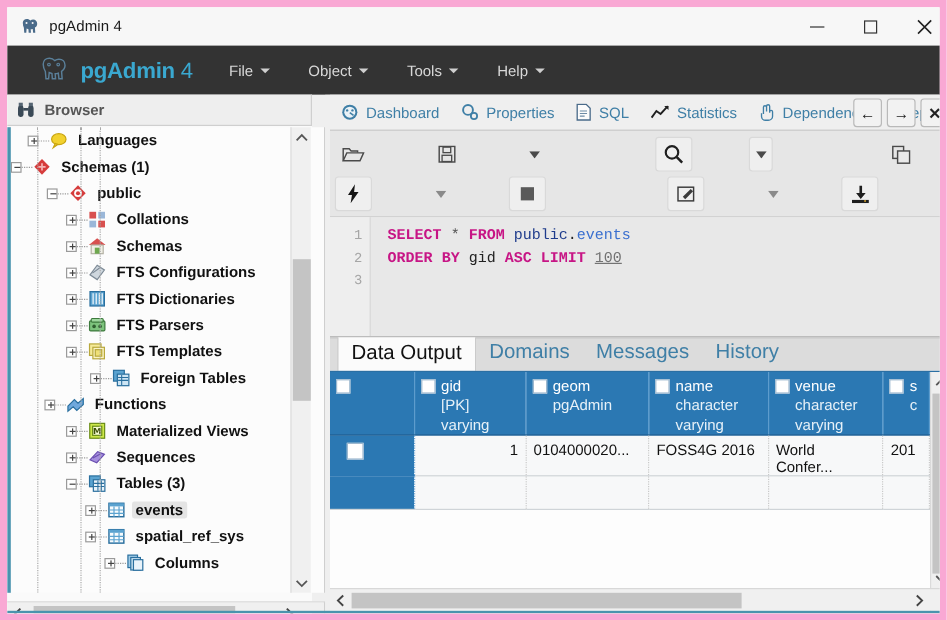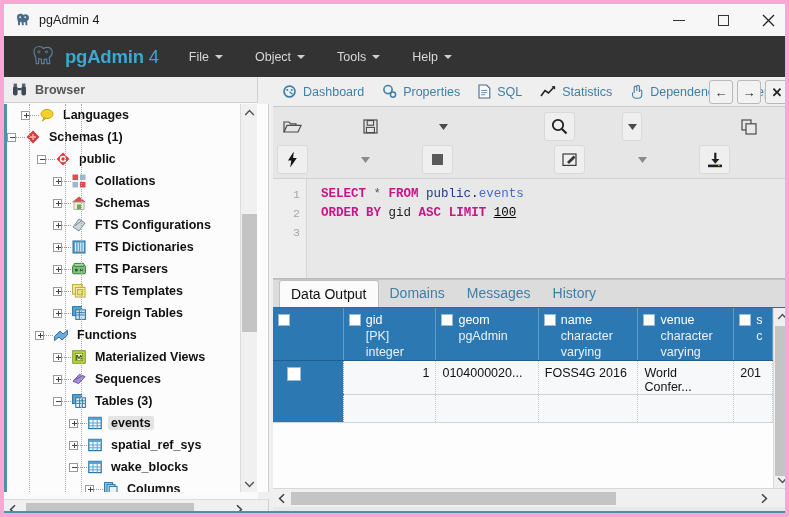--- a/index.html
+++ b/index.html
@@ -7,21 +7,21 @@
     width: 789px; height: 517px;
     font-family: "Liberation Sans", sans-serif;
     overflow: hidden;
     background: #ffffff;
   }
 
   
   #app-window {
     position: relative;
     width: 789px; height: 517px;
-    border: 4px solid #f9a8d4;
+    border: 6px solid #f9a8d4;
     background: #ffffff;
     overflow: hidden;
   }
 
   
   #title-bar {
     position: absolute; left: 0; top: 0; width: 787px; height: 32px;
     background: #f7f7f7;
     display: flex; align-items: center;
   }
@@ -218,31 +218,31 @@
   }
   #code {
     flex: 1; padding: 6px 0 0 14px;
     font-family: "Liberation Mono", monospace; font-size: 12.5px;
   }
   #code .ln { height: 19px; line-height: 19px; white-space: pre; }
   .kw  { color: #c71585; font-weight: bold; }
   .ident { color: #1f3c8c; }
   .dotid { color: #3a6fcf; }
   .plain { color: #222; }
-  .numlit { color: #000000; text-decoration: underline; }
+  .numlit { color: #737373; text-decoration: underline; }
   .star { color: #555; }
 
   
   #out-tabs {
     height: 28px; background: #dcdcdc;
     display:flex; align-items: flex-end; padding-left: 6px;
     border-top: 1px solid #c2c2c2;
   }
   .out-tab {
-    font-size: 14px; color: #3f7fa6; padding: 5px 11px 6px 11px;
+    font-size: 17px; color: #3f7fa6; padding: 5px 11px 6px 11px;
   }
   .out-tab.active {
     background: #fbfbfb; color: #111;
     border: 1px solid #c0c0c0; border-bottom: none;
     border-radius: 3px 3px 0 0;
     margin-bottom: -1px;
   }
 
   
   #grid-area {
@@ -461,21 +461,21 @@
             <div class="tnode" style="padding-left: 46px;">
               <span class="tgl plus"></span>
               <span class="dots"></span>
               <span class="ni"><svg width="16" height="16" viewBox="0 0 16 16">
                   <rect x="1.6" y="1.6" width="9.6" height="9.6" fill="#f5ea9a" stroke="#b8a83c"></rect>
                   <rect x="4.4" y="4.4" width="9.6" height="9.6" fill="#faf3c4" stroke="#b8a83c"></rect>
                   <rect x="6.4" y="6.4" width="5.4" height="5.4" fill="#efe077" stroke="#b8a83c"></rect>
                 </svg></span>
               <span class="lbl">FTS Templates</span>
             </div>
-            <div class="tnode" style="padding-left: 46px;">
+            <div class="tnode" style="padding-left: 46px; margin-left: 20px;">
               <span class="tgl plus"></span>
               <span class="dots"></span>
               <span class="ni"><svg width="16" height="16" viewBox="0 0 16 16">
                   <rect x="1.6" y="1.6" width="9" height="9" fill="#5ba3d0" stroke="#2a6f9e"></rect>
                   <rect x="4.8" y="4.8" width="9.6" height="9.6" fill="#cde5f4" stroke="#2a6f9e"></rect>
                   <path d="M5.4 7.6h8.4M5.4 10h8.4M8.4 5.4v8.4" stroke="#2a6f9e" stroke-width=".9"></path>
                 </svg></span>
               <span class="lbl">Foreign Tables</span>
             </div>
             <div class="tnode" style="padding-left: 28px;">
@@ -527,30 +527,20 @@
             </div>
             <div class="tnode" style="padding-left: 62px;">
               <span class="tgl plus"></span>
               <span class="dots"></span>
               <span class="ni"><svg width="16" height="16" viewBox="0 0 16 16">
                   <rect x="1.8" y="2.4" width="12.4" height="11.2" fill="#f7fbfd" stroke="#2a6f9e" stroke-width="1.2"></rect>
                   <rect x="1.8" y="2.4" width="12.4" height="2.6" fill="#5ba3d0"></rect>
                   <path d="M1.8 8h12.4M1.8 10.8h12.4M6 5v8.6M10.2 5v8.6" stroke="#5ba3d0" stroke-width="1"></path>
                 </svg></span>
               <span class="lbl">spatial_ref_sys</span>
-            </div>
-            <div class="tnode" style="padding-left: 62px;">
-              <span class="tgl"></span>
-              <span class="dots"></span>
-              <span class="ni"><svg width="16" height="16" viewBox="0 0 16 16">
-                  <rect x="1.8" y="2.4" width="12.4" height="11.2" fill="#f7fbfd" stroke="#2a6f9e" stroke-width="1.2"></rect>
-                  <rect x="1.8" y="2.4" width="12.4" height="2.6" fill="#5ba3d0"></rect>
-                  <path d="M1.8 8h12.4M1.8 10.8h12.4M6 5v8.6M10.2 5v8.6" stroke="#5ba3d0" stroke-width="1"></path>
-                </svg></span>
-              <span class="lbl">wake_blocks</span>
             </div>
             <div class="tnode" style="padding-left: 78px;">
               <span class="tgl plus"></span>
               <span class="dots"></span>
               <span class="ni"><svg width="16" height="16" viewBox="0 0 16 16">
                   <rect x="1.6" y="1.6" width="8" height="10.4" fill="#9ecbe8" stroke="#2a6f9e"></rect>
                   <rect x="4" y="3.6" width="8" height="10.4" fill="#cde5f4" stroke="#2a6f9e"></rect>
                   <rect x="6.2" y="5.4" width="7.8" height="8.8" fill="#e9f3fa" stroke="#2a6f9e"></rect>
                 </svg></span>
               <span class="lbl">Columns</span>
@@ -781,21 +771,21 @@
 
       <div id="grid-area">
         <div id="grid-scroll">
           <table id="grid-table">
             <thead>
                 <tr>
                   <th class="rowsel-h" style="width: 80px;">
                     <div class="hcell"><span class="cb"></span><span class="hname"></span></div>
                   </th>
                   <th style="width: 100px;">
-                    <div class="hcell"><span class="cb"></span><span class="hname">gid</span><span class="htype">[PK] integer</span></div>
+                    <div class="hcell"><span class="cb"></span><span class="hname">gid</span><span class="htype">[PK] varying</span></div>
                   </th>
                   <th style="width: 105px;">
                     <div class="hcell"><span class="cb"></span><span class="hname">geom</span><span class="htype">pgAdmin</span></div>
                   </th>
                   <th style="width: 105px;">
                     <div class="hcell"><span class="cb"></span><span class="hname">name</span><span class="htype">character varying</span></div>
                   </th>
                   <th style="width: 100px;">
                     <div class="hcell"><span class="cb"></span><span class="hname">venue</span><span class="htype">character varying</span></div>
                   </th>

